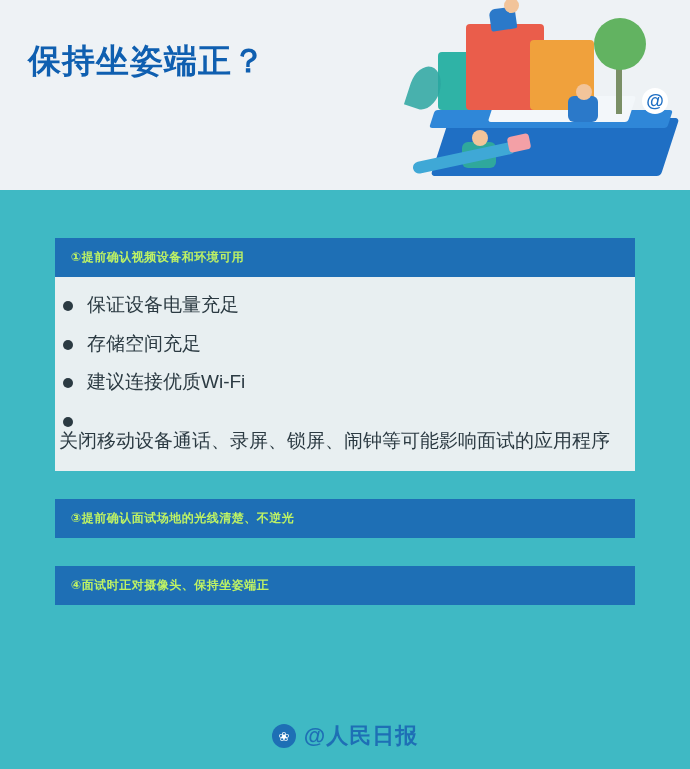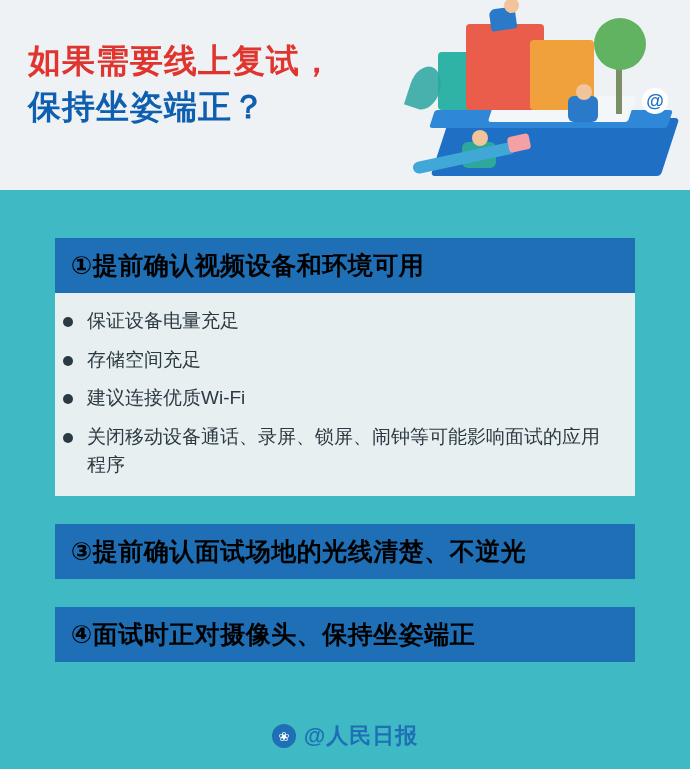--- a/index.html
+++ b/index.html
@@ -201,41 +201,41 @@
     position: absolute;
     left: 55px;
     top: 48px;
     width: 580px;
   }
   .section { margin-bottom: 28px; }
   .section:last-child { margin-bottom: 0; }
 
   .sec-head {
     background: #1e6fb5;
-    color: #000000;
-    font-size: 25px;
+    color: #bef264;
+    font-size: 12px;
     font-weight: bold;
     letter-spacing: .5px;
     padding: 11px 16px;
     box-sizing: border-box;
   }
   .sec-body {
     background: #e8eff1;
     color: #2b3a42;
     padding: 14px 18px 16px 4px;
     box-sizing: border-box;
   }
   .bullet-row {
     display: flex;
     align-items: flex-start;
     font-size: 19px;
     line-height: 1.5;
     margin-bottom: 10px;
   }
-  .bullet-row:last-child { margin-bottom: 0; }
+  .bullet-row:last-child { margin-bottom: 0; flex-direction: column; }
   .dot {
     flex: 0 0 auto;
     width: 10px;
     height: 10px;
     border-radius: 50%;
     background: #2b3a42;
     margin: 10px 14px 0 4px;
   }
   .bullet-text { flex: 1 1 auto; }
   .plain-text {
@@ -293,21 +293,20 @@
     <div class="person p1-head"></div>
     <div class="person p2-body"></div>
     <div class="person p2-head"></div>
     <div class="person p3-body"></div>
     <div class="person p3-head"></div>
     <div class="pencil"></div>
     <div class="pencil-tip"></div>
   </div>
 
   <div class="header-title">
-    <div class="title-line red">如果需要线上复试，</div>
     <div class="title-line blue">保持坐姿端正？</div>
   </div>
 
   <div class="logo-badge">
     <div class="logo-at">@</div>
   </div>
 </div>
 
 <div class="body-area">
   <div class="card">

